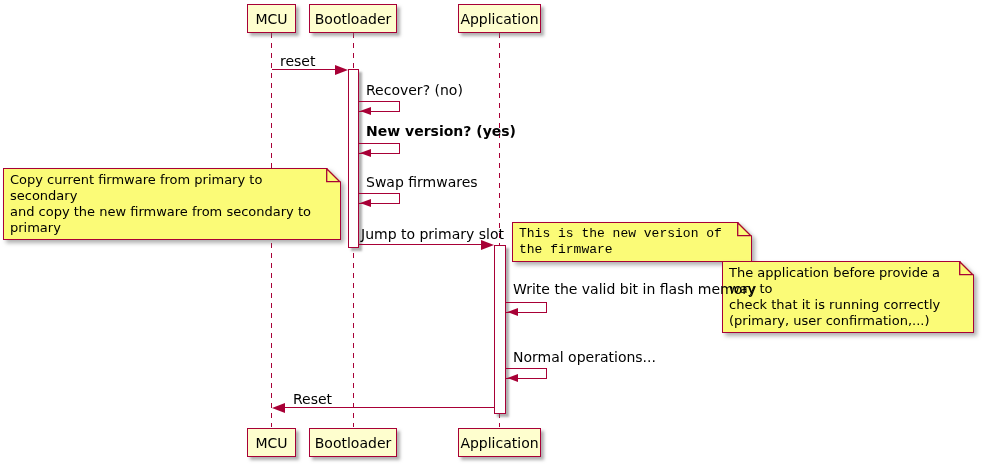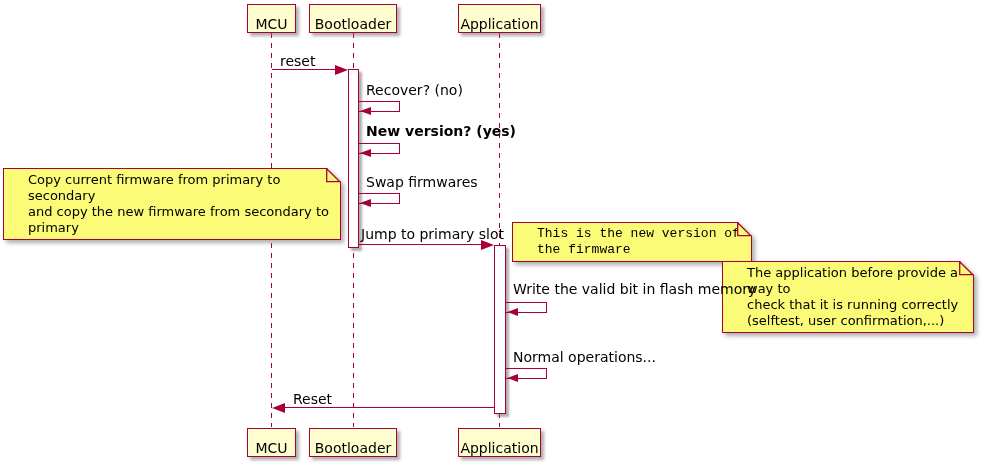--- a/index.html
+++ b/index.html
@@ -11,21 +11,21 @@
   }
   *{margin:0;padding:0;box-sizing:border-box;}
   body{background:var(--background);font-family:"DejaVu Sans","Liberation Sans",sans-serif;}
   #canvas{position:relative;width:984px;height:466px;background:var(--background);overflow:hidden;}
 
   .lifeline{position:absolute;width:1px;z-index:1;
     background:repeating-linear-gradient(to bottom,var(--accent) 0 5px,transparent 5px 10px);}
 
   .pbox{position:absolute;height:29px;z-index:4;background:var(--participant-fill);
     border:1.7px solid var(--accent);box-shadow:3px 3px 3px rgba(110,110,110,.55);
-    display:flex;align-items:flex-end;justify-content:center;
+    display:flex;align-items:center;justify-content:center;
     font-size:14px;color:var(--text);}
 
   .bar{position:absolute;z-index:2;background:#FFFFFF;border:1.6px solid var(--accent);
     box-shadow:2.5px 2.5px 2px rgba(110,110,110,.55);}
 
   .msg-label{position:absolute;z-index:5;font-size:14px;color:var(--text);white-space:nowrap;}
 
   .line-h{position:absolute;z-index:4;height:0;border-top:1.5px solid var(--accent);}
 
   .ah-r{position:absolute;z-index:5;width:0;height:0;
@@ -37,21 +37,21 @@
   .ah-l-sm{position:absolute;z-index:5;width:0;height:0;
     border-top:4px solid transparent;border-bottom:4px solid transparent;
     border-right:11px solid var(--accent);}
 
   .loop{position:absolute;z-index:4;width:41px;height:11px;
     border:1.5px solid var(--accent);border-left:none;}
 
   .note{position:absolute;z-index:3;filter:drop-shadow(3px 3px 2px rgba(110,110,110,.55));}
   .note-body{width:100%;background:var(--note-fill);border:1.5px solid var(--accent);
     clip-path:polygon(0 0,calc(100% - 14px) 0,100% 14px,100% 100%,0 100%);
-    padding:3px 10px 3px 24px;font-size:13px;line-height:16px;color:var(--text);}
+    padding:3px 10px 3px 6px;font-size:13px;line-height:16px;color:var(--text);}
   .note-fold{position:absolute;top:0;right:0;width:15px;height:15px;}
   .fold-flap{fill:var(--note-fill);stroke:var(--accent);stroke-width:1.3;}
 </style>
 </head>
 <body>
 
 <div id="canvas">
 
   <div class="lifeline" style="left:271px;top:33px;height:394px;"></div>
   <div class="lifeline" style="left:353px;top:33px;height:394px;"></div>
@@ -128,20 +128,20 @@
     </div>
     <svg class="note-fold" viewBox="0 0 15 15">
       <path class="fold-flap" d="M0.7,0.7 L13.6,13.6 L0.7,13.6 Z"></path>
     </svg>
   </div>
 
   <div class="note" style="left:722px;top:261px;width:252px;">
     <div class="note-body">
       <div>The application before provide a way to</div>
       <div>check that it is running correctly</div>
-      <div>(selftest, user confirmation,...)</div>
+      <div>(primary, user confirmation,...)</div>
     </div>
     <svg class="note-fold" viewBox="0 0 15 15">
       <path class="fold-flap" d="M0.7,0.7 L13.6,13.6 L0.7,13.6 Z"></path>
     </svg>
   </div>
 
 </div>
 
 </body></html>

